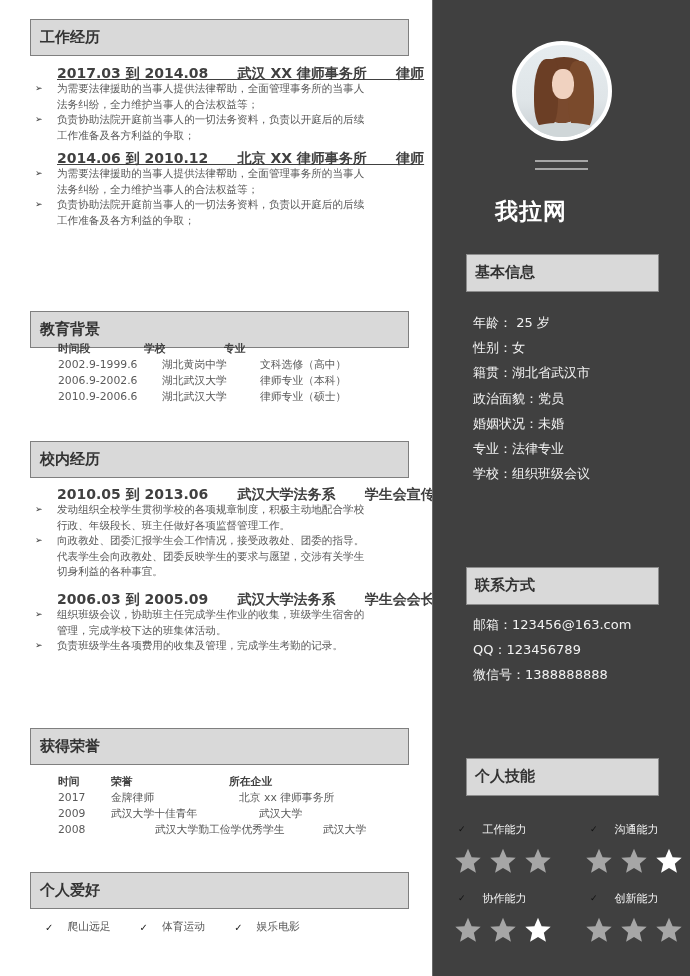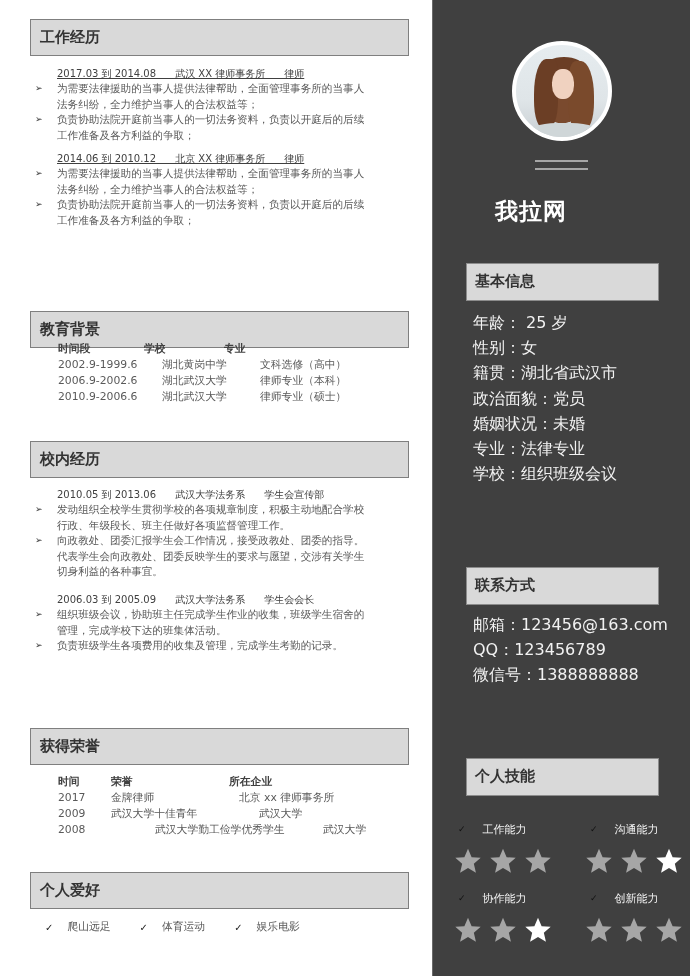--- a/index.html
+++ b/index.html
@@ -10,21 +10,21 @@
   .right { position: absolute; left: 432px; top: 0; width: 258px; height: 976px; background: #404040; border-left: 1px solid #6a6a6a; }
 
   .sec-head {
     position: absolute; left: 30px; width: 379px; height: 37px;
     background: #d9d9d9; border: 1.5px solid #7f7f7f;
     font-weight: bold; font-size: 15px; color: #333;
     padding-left: 9px; line-height: 34px;
   }
 
   .job { position: absolute; left: 30px; width: 380px; font-size: 10.6px; line-height: 15.4px; color: #595959; }
-  .job-title { padding-left: 27px; font-weight: normal; color: #404040; text-decoration: underline; white-space: pre; font-size: 10px; }
+  .job-title { padding-left: 27px; font-weight: bold; color: #404040; text-decoration: underline; white-space: pre; font-size: 14px; }
   .job-title.plain { text-decoration: none; }
   .bullet { position: relative; padding-left: 27px; }
   .bullet .arrow { position: absolute; left: 5px; top: 0; font-size: 9px; color: #333; }
 
   .edu { position: absolute; left: 58px; font-size: 10.8px; line-height: 16px; color: #595959; }
   .edu .row { display: flex; white-space: nowrap; }
   .edu .hdr { font-weight: bold; color: #404040; }
 
   .hobbies { position: absolute; left: 45px; top: 920px; display: flex; font-size: 10.8px; color: #595959; }
   .hobby { display: flex; align-items: center; margin-right: 29px; }
@@ -44,21 +44,21 @@
   .photo .coat { position: absolute; left: 10px; top: 78px; width: 76px; height: 30px; border-radius: 40% 40% 0 0; background: #cfd6d8; }
 
   .dline { position: absolute; left: 102px; width: 53px; height: 2px; background: #a6a6a6; }
   .name { position: absolute; left: 62px; top: 196px; font-size: 23px; font-weight: bold; color: #ffffff; letter-spacing: 1px; }
 
   .r-head {
     position: absolute; left: 33px; width: 193px; height: 38px; background: #d9d9d9;
     border: 1px solid #8c8c8c; font-weight: bold; font-size: 15px; color: #333;
     padding-left: 8px; line-height: 34px;
   }
-  .info { position: absolute; left: 40px; font-size: 16px; color: #f2f2f2; }
+  .info { position: absolute; left: 40px; font-size: 13px; color: #f2f2f2; }
   .info .line { height: 25.2px; line-height: 25.2px; white-space: nowrap; }
 
   .skill { position: absolute; font-size: 11px; color: #f2f2f2; }
   .skill .lbl { display: flex; align-items: center; height: 14px; }
   .skill .chk { font-size: 9px; color: #111; margin-right: 17px; }
   .stars { position: absolute; display: flex; }
   .star { width: 28px; height: 28px; margin-right: 7px; }
 </style>
 </head>
 <body>
@@ -191,21 +191,21 @@
     <div class="hairTop"></div>
     <div class="hairL"></div>
     <div class="hairR"></div>
     <div class="face"></div>
     <div class="coat"></div>
   </div>
   <div class="dline" style="top:160px;"></div>
   <div class="dline" style="top:168px;"></div>
   <div class="name">我拉网</div>
 
-  <div class="r-head" style="top:263px;">基本信息</div>
+  <div class="r-head" style="top:254px;">基本信息</div>
   <div class="info" style="top:310px;">
     <div class="line">年龄： 25 岁</div>
     <div class="line">性别：女</div>
     <div class="line">籍贯：湖北省武汉市</div>
     <div class="line">政治面貌：党员</div>
     <div class="line">婚姻状况：未婚</div>
     <div class="line">专业：法律专业</div>
     <div class="line">学校：组织班级会议</div>
   </div>
 

